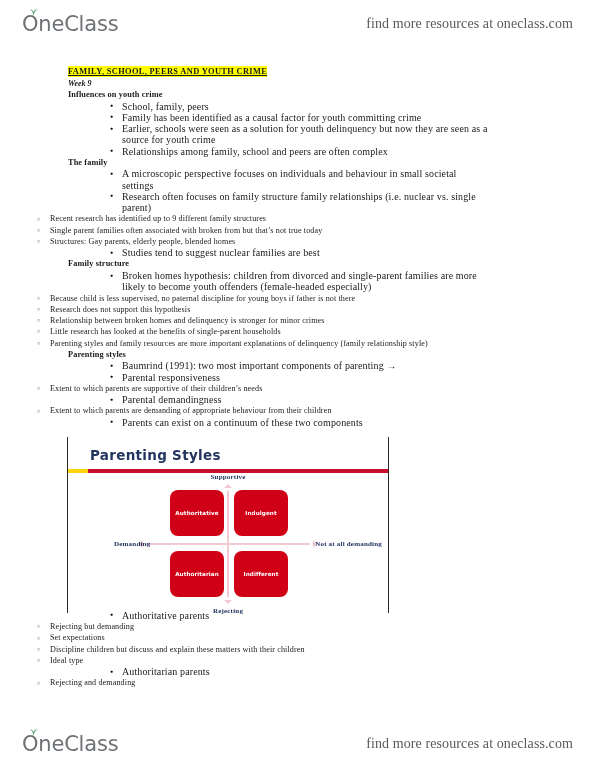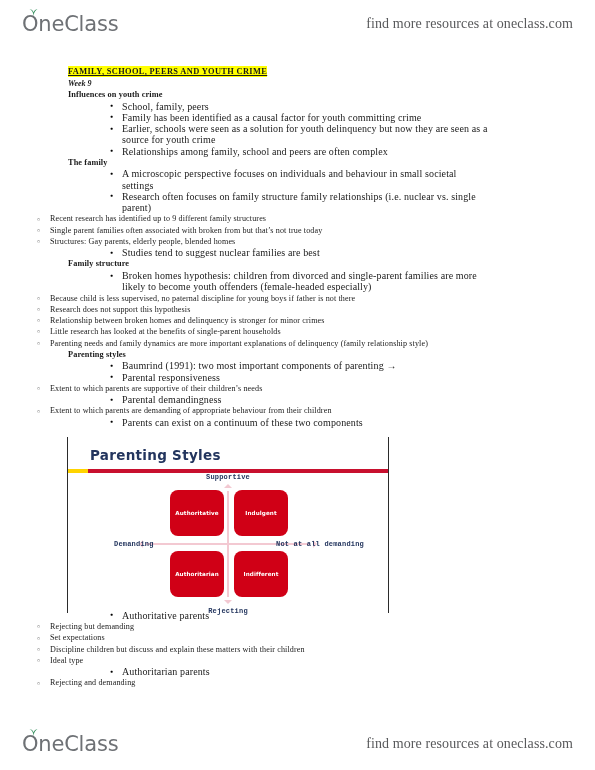--- a/index.html
+++ b/index.html
@@ -203,32 +203,32 @@
     height: 0;
     border: 4px solid transparent;
   }
   .arrow-up { left: 50%; margin-left: -4px; top: 9px; border-bottom-color: #f3c9d2; border-top-width: 0; }
   .arrow-down { left: 50%; margin-left: -4px; bottom: 9px; border-top-color: #f3c9d2; border-bottom-width: 0; }
   .arrow-left { top: 50%; margin-top: -4px; left: 71px; border-right-color: #f3c9d2; border-left-width: 0; }
   .arrow-right { top: 50%; margin-top: -4px; right: 71px; border-left-color: #f3c9d2; border-right-width: 0; }
 
   .axis-label {
     position: absolute;
-    font-family: Liberation Mono, monospace;
+    font-family: Liberation Serif, serif;
     font-size: 7px;
     font-weight: bold;
     color: #23355e;
     letter-spacing: 0.2px;
     white-space: nowrap;
     text-align: center;
   }
   .lbl-top { left: 50%; transform: translateX(-50%); top: -2px; }
   .lbl-bottom { left: 50%; transform: translateX(-50%); bottom: -2px; }
   .lbl-left { left: 8px; top: 50%; transform: translateY(-50%); padding-left: 38px; }
-  .lbl-right { right: 24px; top: 50%; transform: translateY(-50%); }
+  .lbl-right { right: 6px; top: 50%; transform: translateY(-50%); }
 
   .box {
     position: absolute;
     width: 54px;
     height: 46px;
     background: #d00016;
     border-radius: 8px;
     display: flex;
     align-items: center;
     justify-content: center;
@@ -289,21 +289,21 @@
 
   <div class="h2">Family structure</div>
   <ul class="lvl1">
     <li class="wrap">Broken homes hypothesis: children from divorced and single-parent families are more likely to become youth offenders (female-headed especially)</li>
   </ul>
   <ul class="lvl2">
     <li>Because child is less supervised, no paternal discipline for young boys if father is not there</li>
     <li>Research does not support this hypothesis</li>
     <li>Relationship between broken homes and delinquency is stronger for minor crimes</li>
     <li>Little research has looked at the benefits of single-parent households</li>
-    <li class="wrap">Parenting needs and family dynamics are more important explanations of delinquency (family relationship style)</li>
+    <li class="wrap">Parenting styles and family resources are more important explanations of delinquency (family relationship style)</li>
   </ul>
 
   <div class="h2">Parenting styles</div>
   <ul class="lvl1">
     <li>Baumrind (1991): two most important components of parenting →</li>
     <li>Parental responsiveness</li>
   </ul>
   <ul class="lvl2">
     <li>Extent to which parents are supportive of their children’s needs</li>
   </ul>

